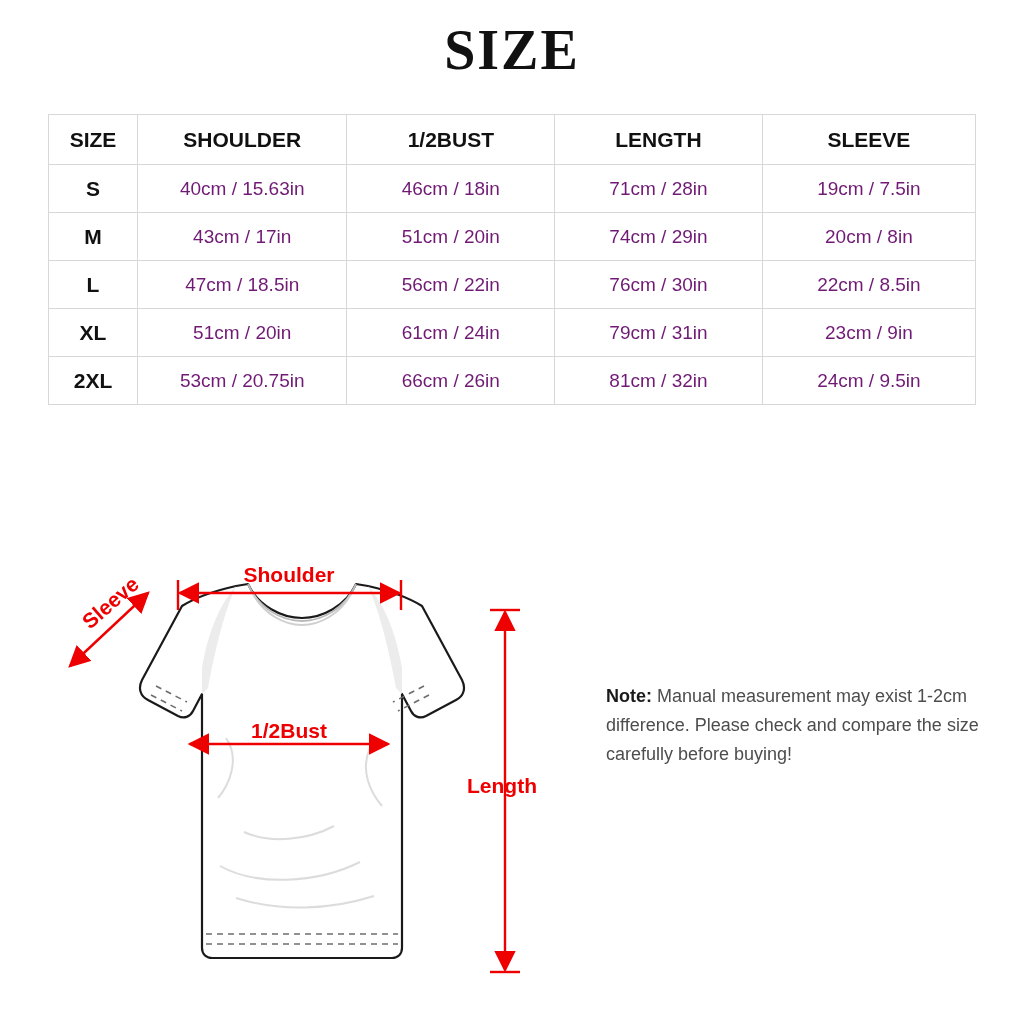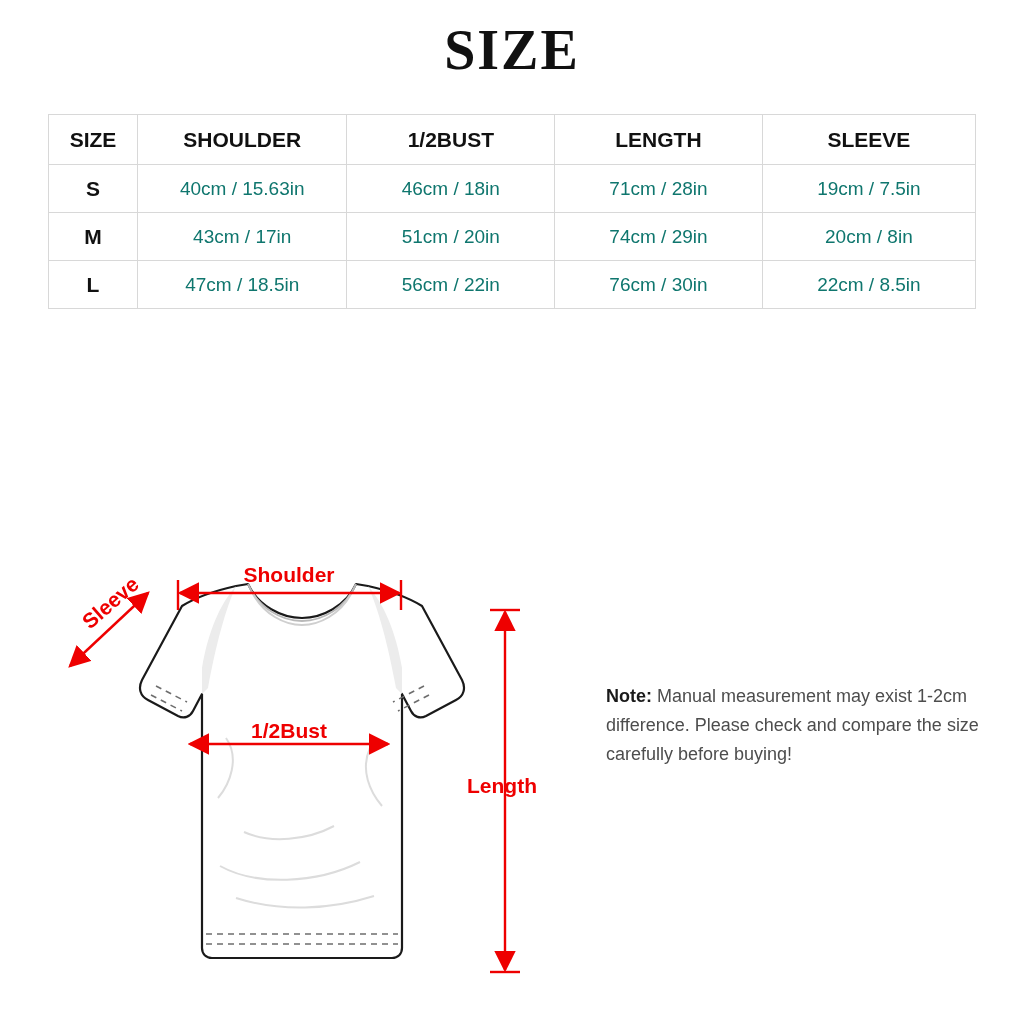--- a/index.html
+++ b/index.html
@@ -39,21 +39,21 @@
     border-collapse: collapse;
     width: 100%;
     table-layout: fixed;
   }
   table.size-table td, table.size-table th {
     border: 1px solid #d8d8d8;
     text-align: center;
     vertical-align: middle;
     height: 45px;
     font-size: 19px;
-    color: #0f766e;
+    color: #701a75;
     font-weight: 400;
   }
   table.size-table thead th {
     font-weight: 700;
     font-size: 21px;
     color: #111111;
     height: 47px;
   }
   table.size-table tbody td.size-col {
     font-weight: 700;
@@ -128,20 +128,34 @@
         <td>51cm / 20in</td>
         <td>74cm / 29in</td>
         <td>20cm / 8in</td>
       </tr>
       <tr>
         <td class="size-col">L</td>
         <td>47cm / 18.5in</td>
         <td>56cm / 22in</td>
         <td>76cm / 30in</td>
         <td>22cm / 8.5in</td>
+      </tr>
+      <tr>
+        <td class="size-col">XL</td>
+        <td>51cm / 20in</td>
+        <td>61cm / 24in</td>
+        <td>79cm / 31in</td>
+        <td>23cm / 9in</td>
+      </tr>
+      <tr>
+        <td class="size-col">2XL</td>
+        <td>53cm / 20.75in</td>
+        <td>66cm / 26in</td>
+        <td>81cm / 32in</td>
+        <td>24cm / 9.5in</td>
       </tr>
     </tbody>
   </table>
 </div>
 
 <div class="diagram">
   <svg width="520" height="470" viewBox="0 0 520 470">
     <defs>
       <marker id="arrRed" markerWidth="9" markerHeight="9" refX="8" refY="4.5" orient="auto">
         <path d="M0,0 L9,4.5 L0,9 z" fill="#ee0000"></path>

